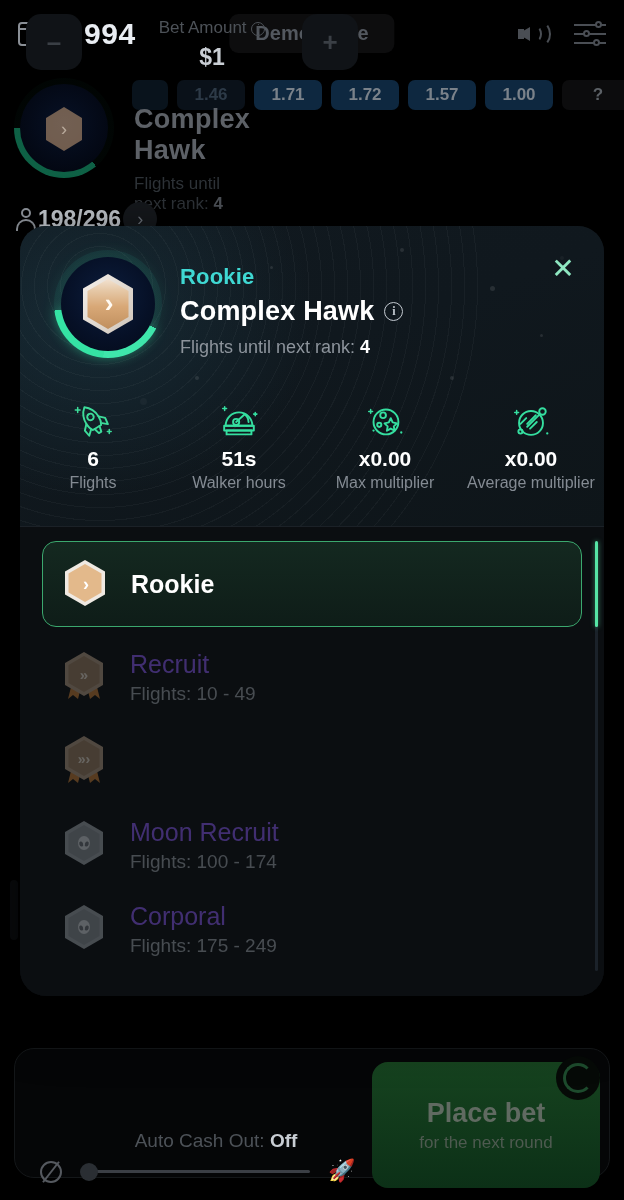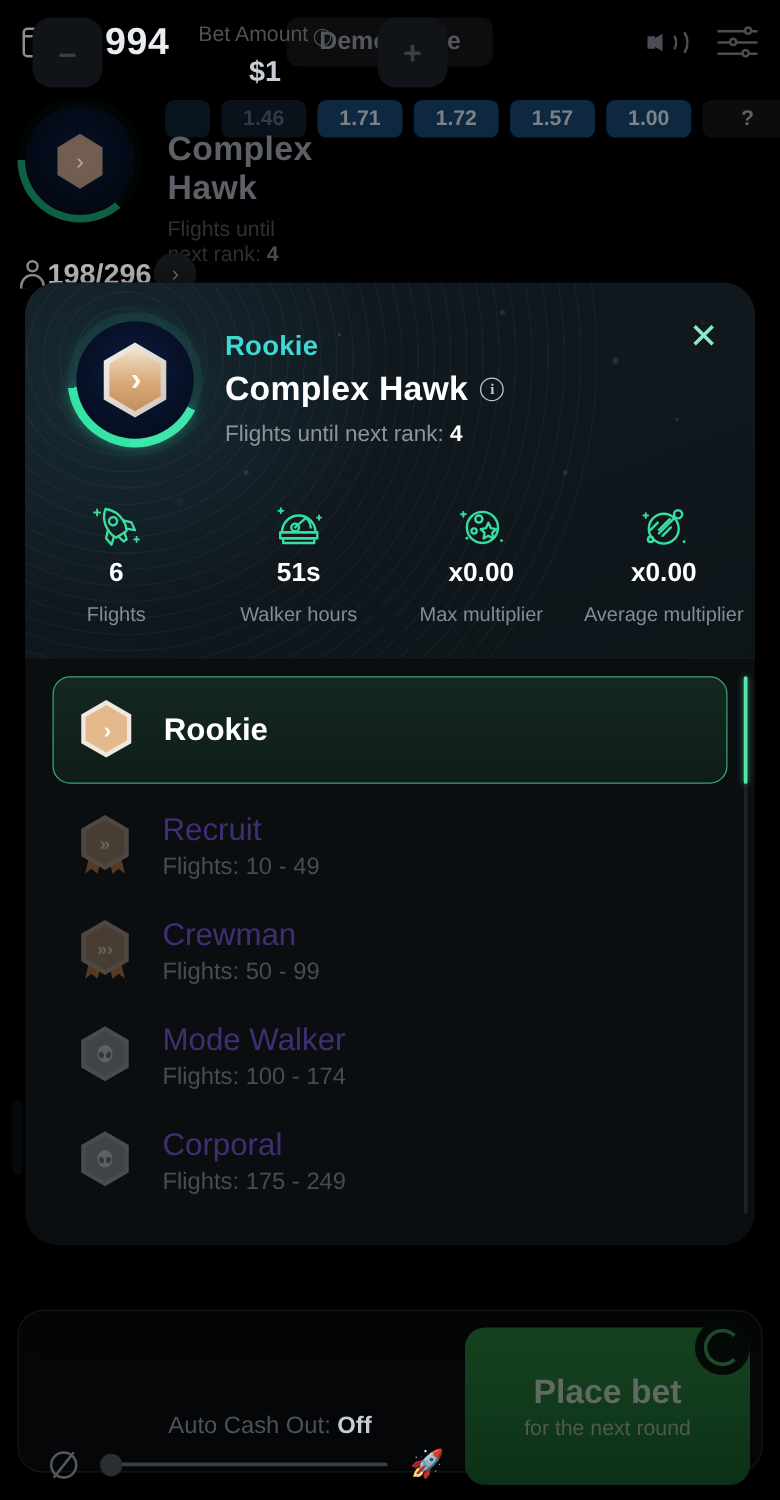--- a/index.html
+++ b/index.html
@@ -238,21 +238,21 @@
   }
 
   
   .stats {
     position:absolute; left:0; bottom:0; width:100%; height:135px;
     display:flex; align-items:flex-start; padding-top:8px;
   }
   .stat { flex:1; display:flex; flex-direction:column; align-items:center; }
   .stat-icon { width:46px; height:44px; }
   .stat-val { color:#fff; font-size:21px; font-weight:bold; margin-top:4px; }
-  .stat-lbl { color:#848b93; font-size:16px; text-align:center; line-height:1.15; margin-top:13px; }
+  .stat-lbl { color:#848b93; font-size:16px; text-align:center; line-height:1.15; margin-top:3px; }
 
   .modal-divider { height:1px; background:#1b2127; }
 
   
   .list-area {
     position:relative; height:469px; background:#0b0e11; padding:14px 22px 0 22px;
   }
   .rank-item {
     display:flex; align-items:center; gap:20px; height:72px; padding:0 16px;
   }
@@ -540,38 +540,34 @@
       <div class="rank-item muted">
         <div class="ri-badge">
           <svg viewBox="0 0 52 56" width="52" height="56">
             <path d="M13 38h10l-3 12-5-4-5 4z" fill="#c07a35"></path>
             <path d="M39 38H29l3 12 5-4 5 4z" fill="#c07a35"></path>
             <polygon points="26,3 45,14 45,36 26,47 7,36 7,14" fill="#b09982"></polygon>
             <polygon points="26,7 41.5,16 41.5,34 26,43 10.5,34 10.5,16" fill="#9a7f62"></polygon>
             <text x="26" y="31" fill="#e6dbce" font-size="14" font-weight="bold" font-family="Liberation Sans, sans-serif" text-anchor="middle">»›</text>
           </svg>
         </div>
-        <div class="ri-text">
-          <div class="ri-name">Crewman</div>
-          <div class="ri-flights">Flights: 50 - 99</div>
-        </div>
       </div>
 
       <div class="rank-item muted">
         <div class="ri-badge">
           <svg viewBox="0 0 52 56" width="52" height="56">
             <polygon points="26,4 45,15 45,37 26,48 7,37 7,15" fill="#9aa1a8"></polygon>
             <polygon points="26,8 41.5,17 41.5,35 26,44 10.5,35 10.5,17" fill="#878e95"></polygon>
             <ellipse cx="26" cy="26" rx="6" ry="7" fill="#cfd4d9"></ellipse>
             <ellipse cx="23.2" cy="27" rx="1.9" ry="2.6" fill="#6a7077" transform="rotate(-18 23.2 27)"></ellipse>
             <ellipse cx="28.8" cy="27" rx="1.9" ry="2.6" fill="#6a7077" transform="rotate(18 28.8 27)"></ellipse>
           </svg>
         </div>
         <div class="ri-text">
-          <div class="ri-name">Mode Walker</div>
+          <div class="ri-name">Moon Recruit</div>
           <div class="ri-flights">Flights: 100 - 174</div>
         </div>
       </div>
 
       <div class="rank-item muted">
         <div class="ri-badge">
           <svg viewBox="0 0 52 56" width="52" height="56">
             <polygon points="26,4 45,15 45,37 26,48 7,37 7,15" fill="#9aa1a8"></polygon>
             <polygon points="26,8 41.5,17 41.5,35 26,44 10.5,35 10.5,17" fill="#878e95"></polygon>
             <ellipse cx="26" cy="26" rx="6" ry="7" fill="#cfd4d9"></ellipse>

